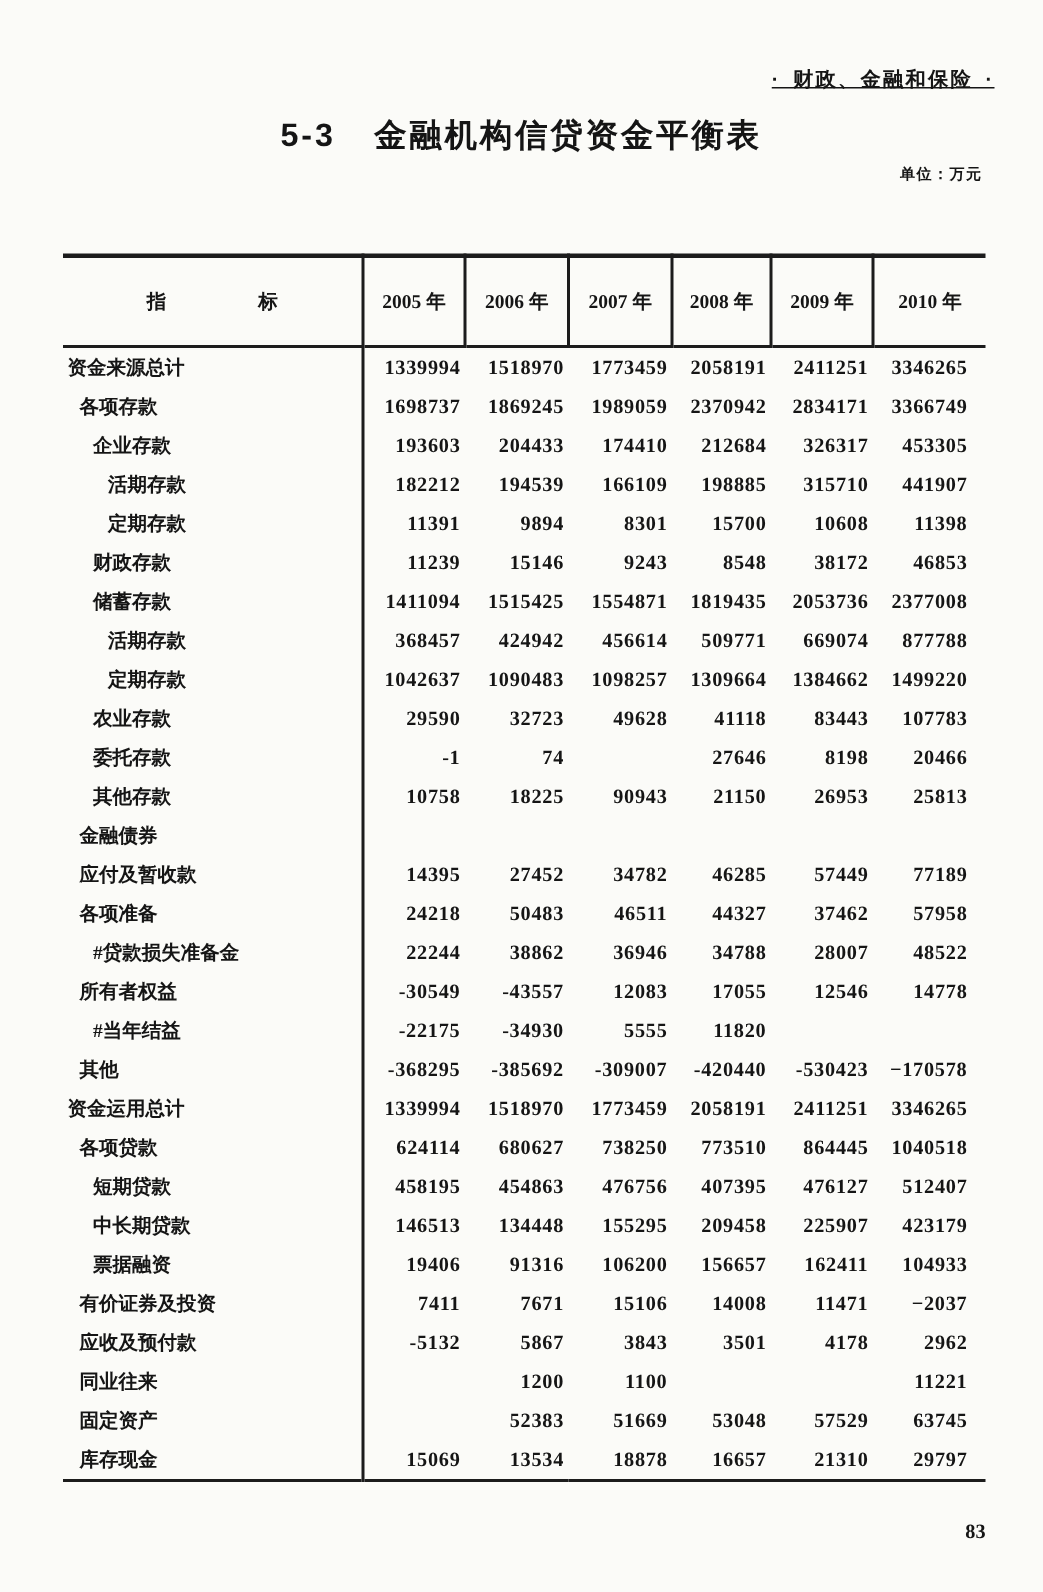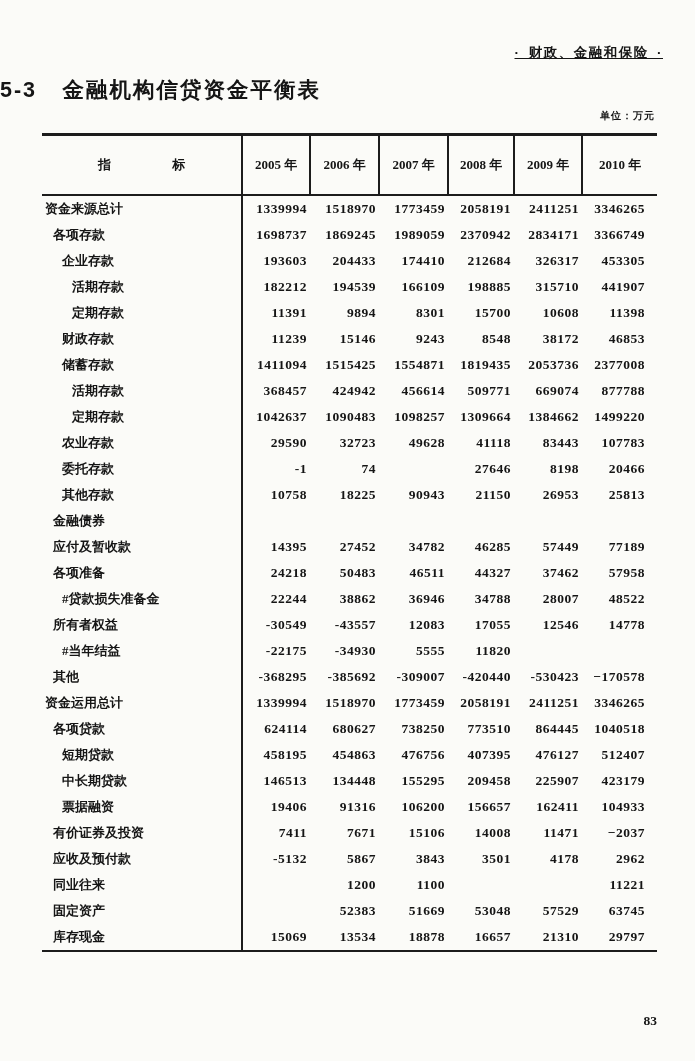--- a/index.html
+++ b/index.html
@@ -11,34 +11,35 @@
     color:#151515;
     overflow:hidden;
   }
   .section-label {
     position:absolute; top:44px; right:32px;
     font-family:"Liberation Sans", sans-serif;
     font-weight:bold; font-size:13.5px; letter-spacing:1.5px;text-decoration:underline;
   }
   .page-title {
     position:absolute; top:75px; left:0; width:100%;
-    text-align:left;
+    text-align:center;
     font-family:"Liberation Sans", sans-serif;
     font-weight:bold; font-size:21.5px; letter-spacing:2px;
   }
   .unit-label {
     position:absolute; top:109px; right:40px;
     font-weight:bold; font-size:10px; letter-spacing:1px;
   }
   .table-wrap { position:absolute; top:133px; left:42px; }
   table {
     border-collapse:collapse; table-layout:fixed;
     width:615px;
     border-top:3px solid #1c1c1c;
     border-bottom:2.5px solid #1c1c1c;
+    margin-top:36px;
   }
   thead th {
     height:58px;
     border-bottom:2px solid #1c1c1c;
     font-size:13px; font-weight:bold;
     padding:0; vertical-align:middle;
   }
   thead th + th { border-left:2px solid #1c1c1c; }
   thead th.label-th { text-align:center; }
   .label-th span { display:inline-block; }

